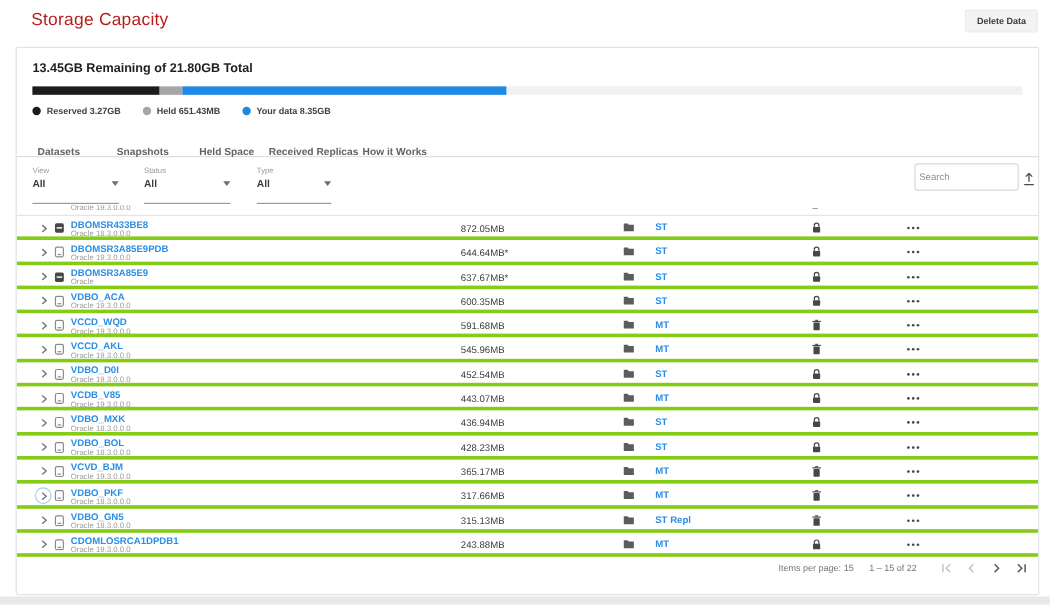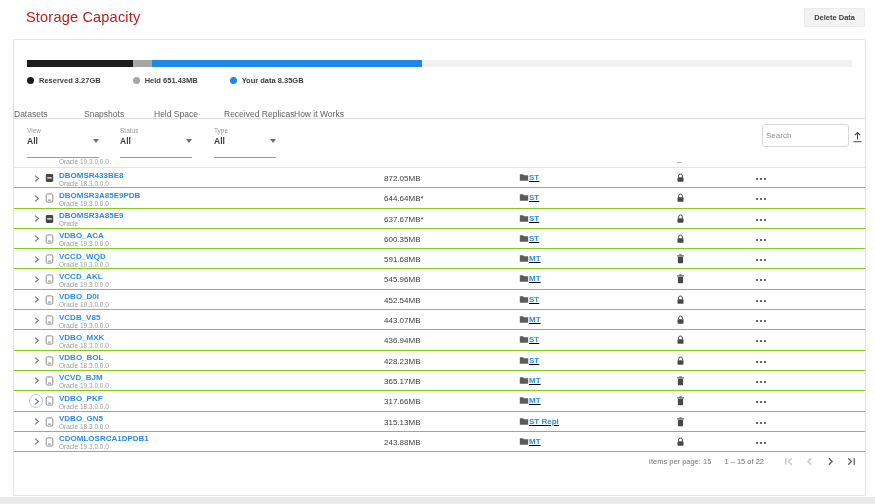--- a/index.html
+++ b/index.html
@@ -15,26 +15,26 @@
     padding:4px 9px; font-size:7.5px; font-weight:700; color:#3d3d3d; font-family:inherit; cursor:pointer; }
 
   
   .card { position:absolute; left:13px; top:39px; width:853px; height:457px; border:1px solid #e3e3e3;
     border-radius:2px; background:#fff; overflow:hidden; }
 
   .capacity { padding:11px 13px 0 13px; }
   .cap-title { font-size:10.5px; font-weight:700; color:#1f1f1f; }
   .cap-bar { display:flex; height:7px; margin-top:9px; background:#f1f1f1; }
   .seg { height:100%; }
-  .legend { display:flex; gap:32px; margin-top:9px; }
+  .legend { display:flex; gap:18px; margin-top:9px; }
   .legend-item { display:flex; align-items:center; gap:5px; font-size:7.5px; font-weight:700; color:#3f3f3f; }
   .dot { width:7px; height:7px; border-radius:50%; flex:none; }
 
   .tabs { display:flex; margin-top:8px; border-bottom:1px solid #dedede; height:26px; align-items:center; }
-  .tab { width:70px; text-align:left; font-size:8.5px; font-weight:400; color:#636363; cursor:pointer; white-space:nowrap;margin-top:17px; }
+  .tab { width:70px; text-align:center; font-size:8.5px; font-weight:700; color:#636363; cursor:pointer; white-space:nowrap;margin-top:17px; }
 
   
   .filters { position:relative; height:40px; }
   .fselect { position:absolute; top:8px; cursor:pointer; }
   .fs-label { font-size:6.5px; color:#9b9b9b; display:block; margin-bottom:2px; }
   .fs-value { font-size:8.5px; font-weight:700; color:#3d3d3d; border-bottom:1px solid #9a9a9a;
     padding-bottom:11px; display:flex; justify-content:space-between; align-items:center; }
   .caret { width:0; height:0; border-left:3px solid transparent; border-right:3px solid transparent; border-top:4px solid #6f6f6f; }
   .fsel-view { left:13px; width:72px; } .fsel-status { left:106px; width:72px; } .fsel-type { left:200px; width:62px; }
   .search-box { position:absolute; right:16px; top:5px; width:87px; height:23px; border:1px solid #d8d8d8; border-radius:3px;
@@ -44,28 +44,28 @@
 
   
   .thead { position:relative; height:25px; font-size:7.5px; color:#8f8f8f; }
   .th { position:absolute; top:8px; }
   .th-dataset{left:45px} .th-size{left:370px} .th-group{left:505px} .th-delete{left:661px} .th-action{left:740px}
 
   .partial-row { position:relative; height:9px; border-bottom:1px solid #e4e4e4; overflow:hidden; }
   .pr-sub { position:absolute; left:45px; top:-1px; font-size:6.5px; color:#9b9b9b; }
   .pr-dash { position:absolute; left:663px; top:-2px; font-size:8px; color:#6f6f6f; }
 
-  .row { position:relative; height:20.3px; border-bottom:1px solid #84cc16; }
+  .row { position:relative; height:20.3px; border-bottom:3px solid #84cc16; }
   .chev { position:absolute; left:15px; top:3px; width:14px; height:14px; display:flex; align-items:center; justify-content:center; cursor:pointer; }
   .row.focused .chev { border:1px solid #aacfe9; border-radius:50%; }
   .dsicon { position:absolute; left:31px; top:5px; line-height:0; }
   .r-name { position:absolute; left:45px; top:2.5px; font-size:8px; font-weight:700; color:#2b8de4; cursor:pointer; white-space:nowrap; }
   .r-sub  { position:absolute; left:45px; top:11.5px; font-size:6.5px; color:#9b9b9b; white-space:nowrap; }
   .r-size { position:absolute; left:370px; top:6px; font-size:8px; color:#3d3d3d; }
-  .group-cell { position:absolute; left:505px; top:5px; display:flex; gap:0; align-items:flex-start;text-decoration:underline; }
+  .group-cell { position:absolute; left:505px; top:5px; display:flex; gap:17px; align-items:flex-start; }
   .r-group { font-size:8px; font-weight:700; color:#2b8de4; cursor:pointer; white-space:nowrap; }
   .del-cell { position:absolute; left:659px; top:5px; width:14px; text-align:center; cursor:pointer; line-height:0; }
   .act-cell { position:absolute; left:741px; top:8px; cursor:pointer; line-height:0; }
 
   
   .tfoot { height:19px; display:flex; justify-content:flex-end; align-items:center; gap:13px;
     padding-right:8px; font-size:7.5px; color:#757575; }
   .pager { display:flex; gap:10px; align-items:center; margin-left:6px; }
   .pg { cursor:pointer; line-height:0; }
 
@@ -73,20 +73,21 @@
 </style>
 </head>
 <body>
 
 <div class="page-title">Storage Capacity</div>
 <button class="reload-btn">Delete Data</button>
 
 <div class="card">
 
   <div class="capacity">
+    <div class="cap-title">13.45GB Remaining of 21.80GB Total</div>
     <div class="cap-bar">
       <div class="seg" style="width: 12.8%; background: rgb(28, 28, 28);"></div>
       <div class="seg" style="width: 2.4%; background: rgb(166, 166, 166);"></div>
       <div class="seg" style="width: 32.7%; background: rgb(30, 136, 229);"></div>
     </div>
     <div class="legend">
       <span class="legend-item">
         <span class="dot" style="background: rgb(28, 28, 28);"></span>
         <span>Reserved 3.27GB</span>
       </span>

